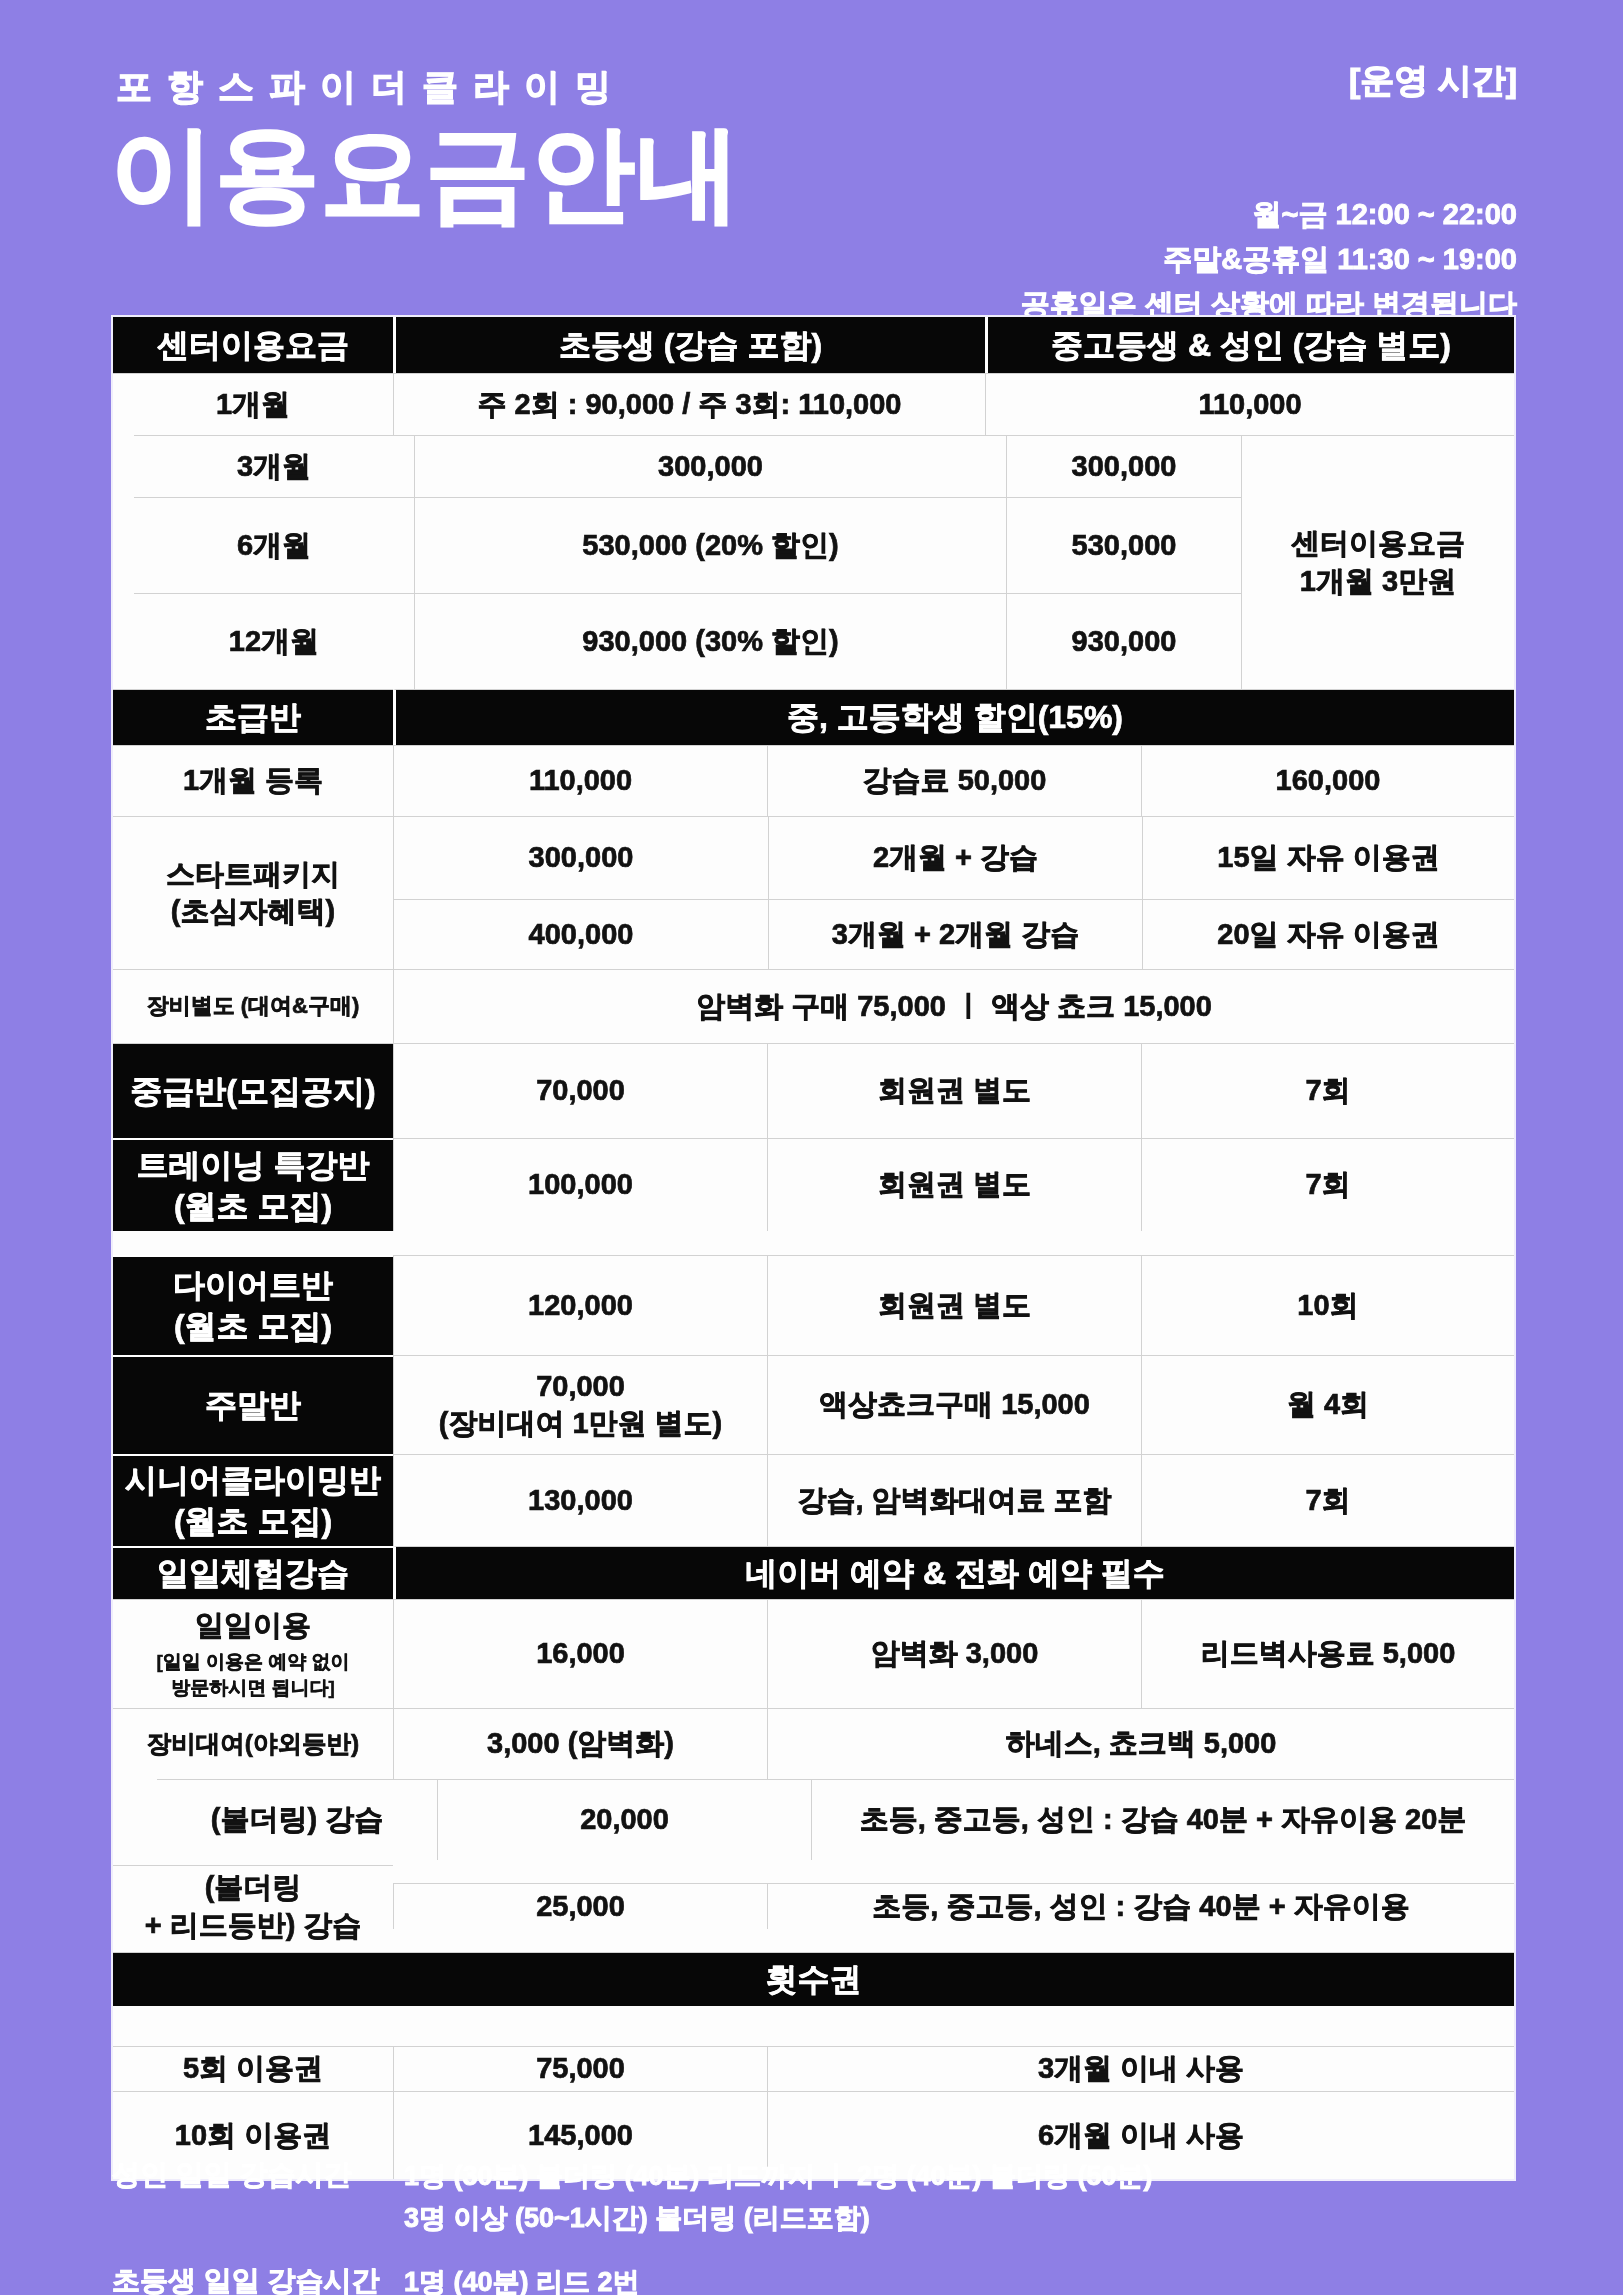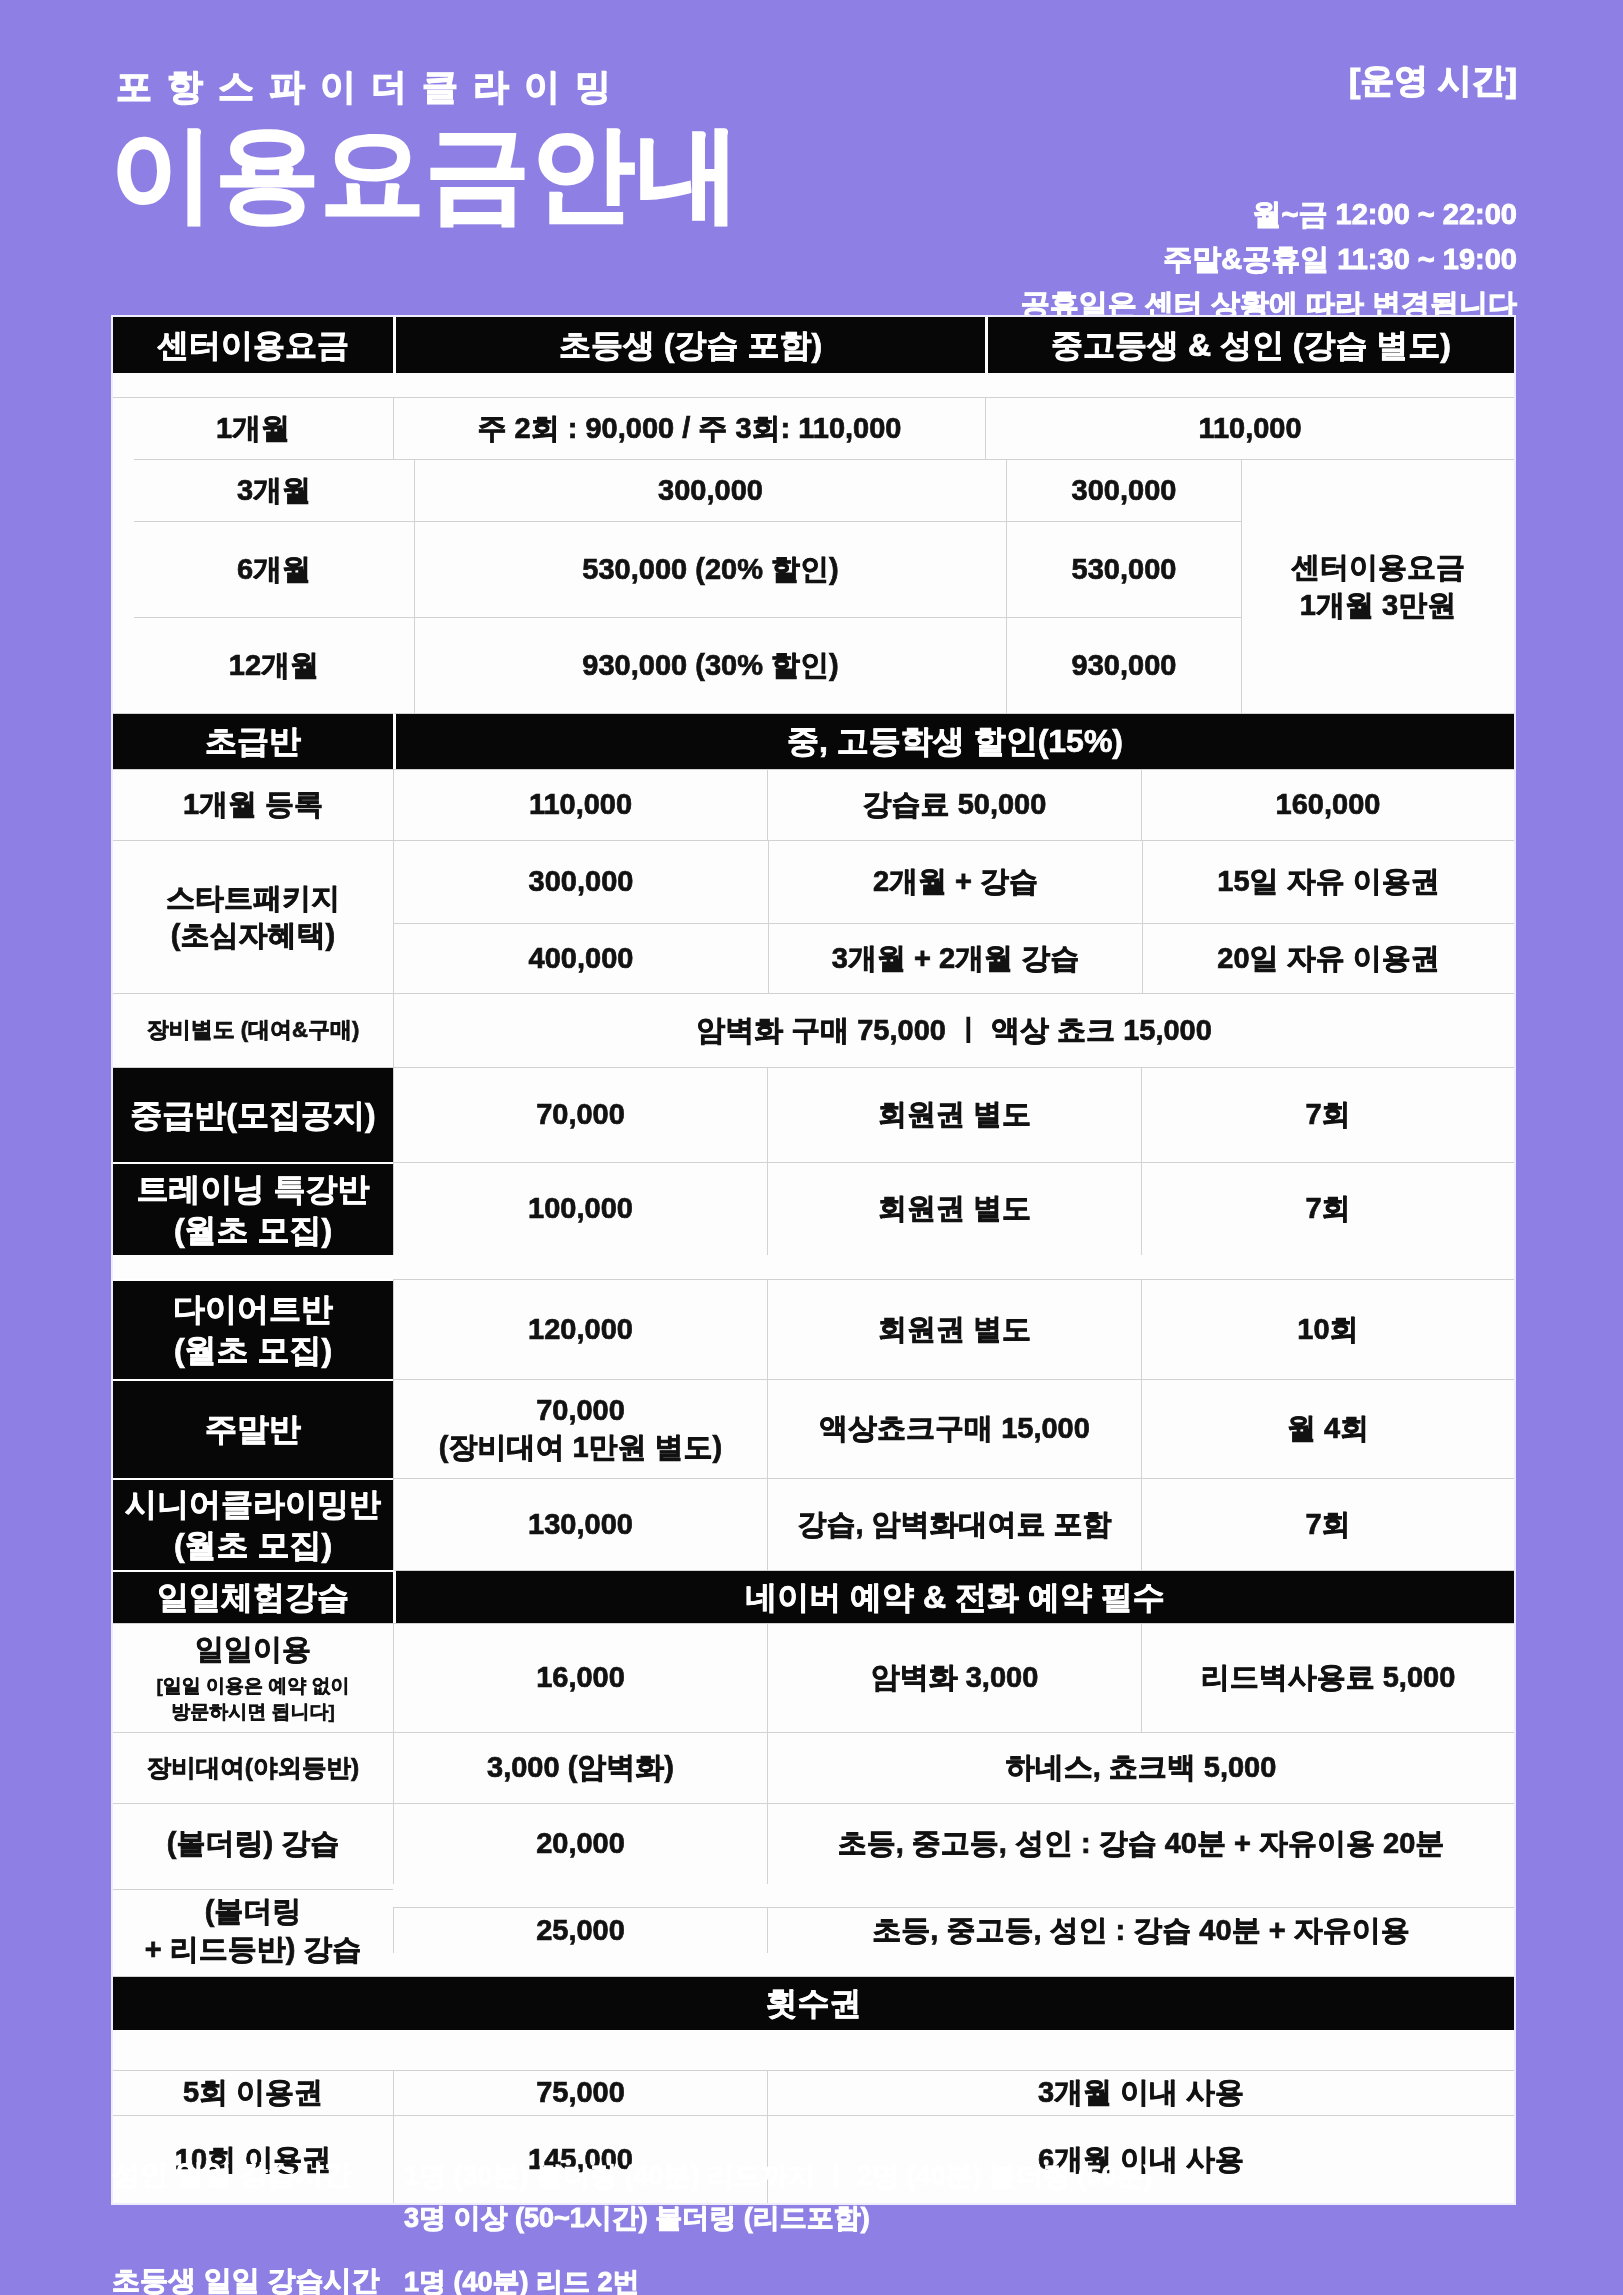--- a/index.html
+++ b/index.html
@@ -68,21 +68,21 @@
     <div>공휴일은 센터 상황에 따라 변경됩니다</div>
   </div>
 </div>
 
 <div class="tbl">
     <div class="trow" style="height: 56px;">
       <div class="tcell black" style="flex: 0 0 280px;"><span>센터이용요금</span></div>
       <div class="tcell black" style="flex: 0 0 592px;"><span>초등생 (강습 포함)</span></div>
       <div class="tcell black" style="flex: 1 1 auto;"><span>중고등생 &amp; 성인 (강습 별도)</span></div>
     </div>
-    <div class="trow" style="height: 62px; margin-top: 24px;">
+    <div class="trow" style="height: 62px;">
       <div class="tcell label bt" style="flex: 0 0 280px;"><span>1개월</span></div>
       <div class="tcell value bt" style="flex: 0 0 592px;"><span>주 2회 : 90,000 / 주 3회: 110,000</span></div>
       <div class="tcell value bt" style="flex: 1 1 auto;"><span>110,000</span></div>
     </div>
     <div class="trow" style="height: 254px; margin-left: 21px;">
       <div class="tcol bt" style="flex: 0 0 1107px;">
         <div class="trow" style="height: 61px;">
           <div class="tcell label" style="flex: 0 0 280px;"><span>3개월</span></div>
           <div class="tcell value" style="flex: 0 0 592px;"><span>300,000</span></div>
           <div class="tcell value" style="flex: 1 1 auto;"><span>300,000</span></div>
@@ -174,21 +174,21 @@
 방문하시면 됩니다]</span></div>
       <div class="tcell value bt" style="flex: 0 0 374px;"><span>16,000</span></div>
       <div class="tcell value bt" style="flex: 0 0 374px;"><span>암벽화 3,000</span></div>
       <div class="tcell value bt" style="flex: 1 1 auto;"><span>리드벽사용료 5,000</span></div>
     </div>
     <div class="trow" style="height: 71px;">
       <div class="tcell label bt" style="flex: 0 0 280px; font-size: 24.5px;"><span>장비대여(야외등반)</span></div>
       <div class="tcell value bt" style="flex: 0 0 374px;"><span>3,000 (암벽화)</span></div>
       <div class="tcell value bt" style="flex: 1 1 auto;"><span>하네스, 쵸크백 5,000</span></div>
     </div>
-    <div class="trow" style="height: 81px;">
+    <div class="trow" style="height: 81px; padding-left: 44px;">
       <div class="tcell label bt" style="flex: 0 0 280px;"><span>(볼더링) 강습</span></div>
       <div class="tcell value bt" style="flex: 0 0 374px;"><span>20,000</span></div>
       <div class="tcell value bt" style="flex: 1 1 auto;"><span>초등, 중고등, 성인 : 강습 40분 + 자유이용 20분</span></div>
     </div>
     <div class="trow" style="height: 92px; align-items: center;">
       <div class="tcell label bt" style="flex: 0 0 280px;"><span>(볼더링
 + 리드등반) 강습</span></div>
       <div class="tcell value bt" style="flex: 0 0 374px;"><span>25,000</span></div>
       <div class="tcell value bt" style="flex: 1 1 auto;"><span>초등, 중고등, 성인 : 강습 40분 + 자유이용</span></div>
     </div>

